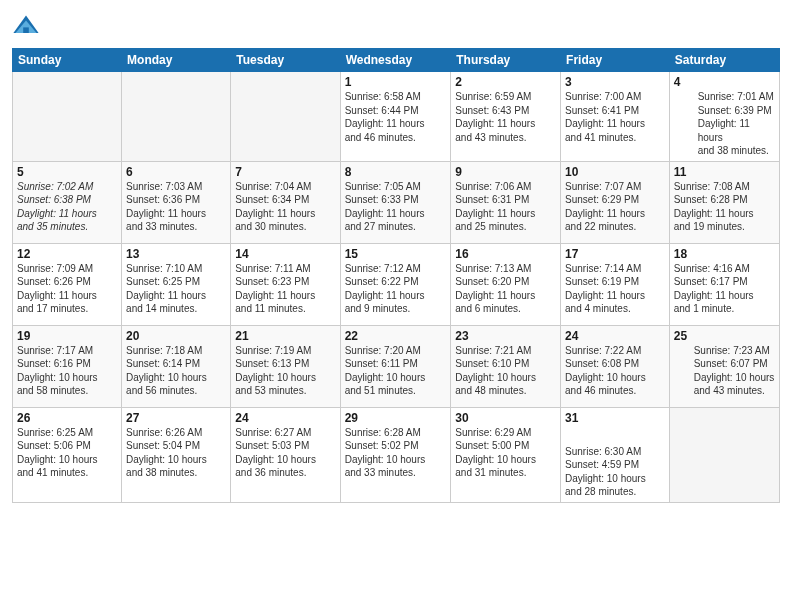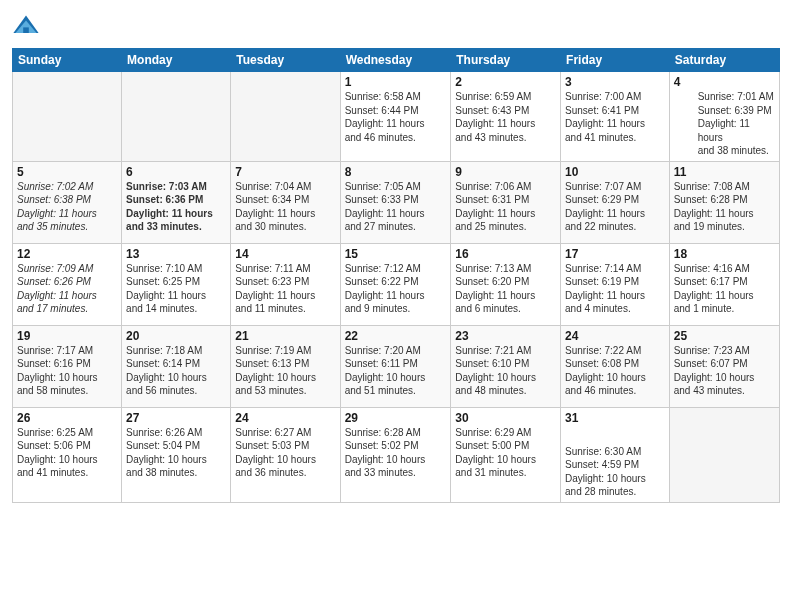--- a/index.html
+++ b/index.html
@@ -156,21 +156,21 @@
         <tr class="row-alt">
           <td>
             <span class="day-num">5</span>
             <div class="day-info" style="white-space: pre-line; font-style: italic;">Sunrise: 7:02 AM
 Sunset: 6:38 PM
 Daylight: 11 hours
 and 35 minutes.</div>
           </td>
           <td>
             <span class="day-num">6</span>
-            <div class="day-info" style="white-space: pre-line; font-weight: bold;">Sunrise: 7:03 AM
+            <div class="day-info" style="white-space: pre-line;">Sunrise: 7:03 AM
 Sunset: 6:36 PM
 Daylight: 11 hours
 and 33 minutes.</div>
           </td>
           <td>
             <span class="day-num">7</span>
             <div class="day-info" style="white-space: pre-line;">Sunrise: 7:04 AM
 Sunset: 6:34 PM
 Daylight: 11 hours
 and 30 minutes.</div>
@@ -200,21 +200,21 @@
             <span class="day-num">11</span>
             <div class="day-info" style="white-space: pre-line;">Sunrise: 7:08 AM
 Sunset: 6:28 PM
 Daylight: 11 hours
 and 19 minutes.</div>
           </td>
         </tr>
         <tr>
           <td>
             <span class="day-num">12</span>
-            <div class="day-info" style="white-space: pre-line; font-style: italic;">Sunrise: 7:09 AM
+            <div class="day-info" style="white-space: pre-line;">Sunrise: 7:09 AM
 Sunset: 6:26 PM
 Daylight: 11 hours
 and 17 minutes.</div>
           </td>
           <td>
             <span class="day-num">13</span>
             <div class="day-info" style="white-space: pre-line;">Sunrise: 7:10 AM
 Sunset: 6:25 PM
 Daylight: 11 hours
 and 14 minutes.</div>
@@ -293,21 +293,21 @@
           </td>
           <td>
             <span class="day-num">24</span>
             <div class="day-info" style="white-space: pre-line;">Sunrise: 7:22 AM
 Sunset: 6:08 PM
 Daylight: 10 hours
 and 46 minutes.</div>
           </td>
           <td>
             <span class="day-num">25</span>
-            <div class="day-info" style="white-space: pre-line;">Sunrise: 7:23 AM
+            <div class="day-info" style="white-space: pre-line; margin-left: 20px;">Sunrise: 7:23 AM
 Sunset: 6:07 PM
 Daylight: 10 hours
 and 43 minutes.</div>
           </td>
         </tr>
         <tr>
           <td>
             <span class="day-num">26</span>
             <div class="day-info" style="white-space: pre-line;">Sunrise: 6:25 AM
 Sunset: 5:06 PM

